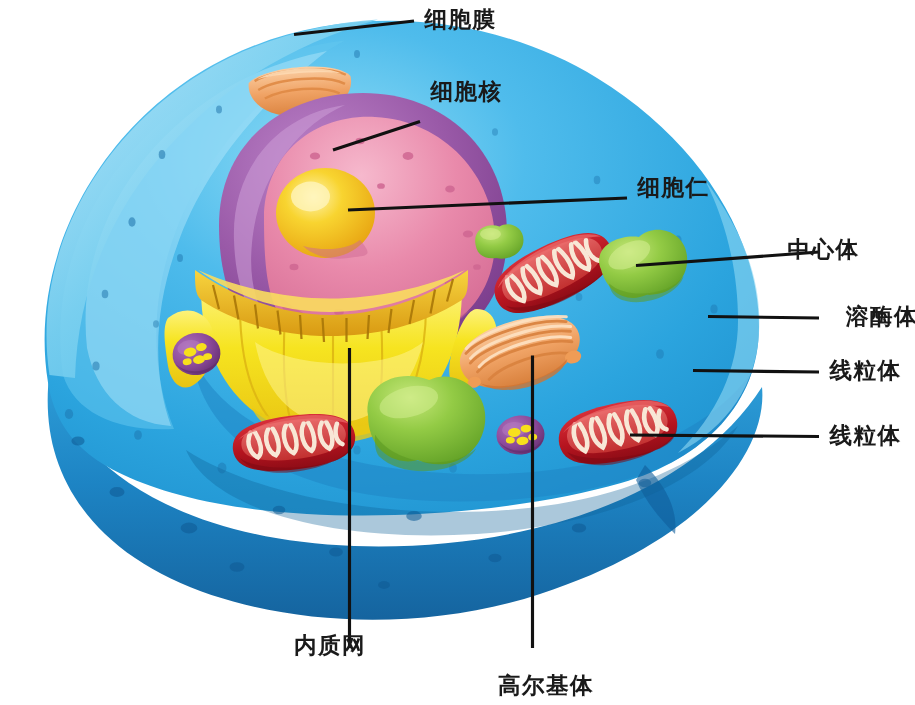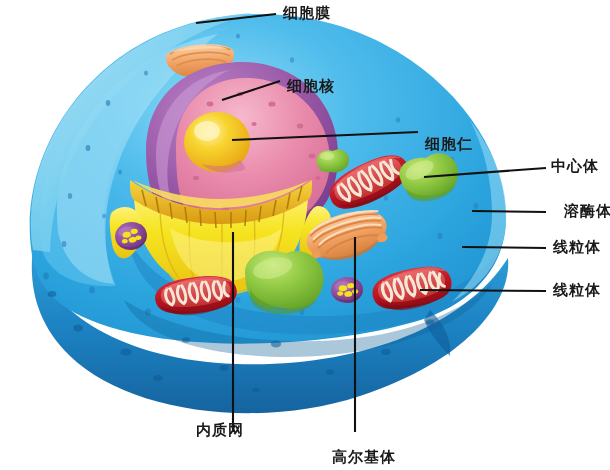--- a/index.html
+++ b/index.html
@@ -441,22 +441,22 @@
     <line x1="424" y1="177" x2="546" y2="168"></line>
     <line x1="472" y1="211" x2="546" y2="212"></line>
     <line x1="462" y1="247" x2="546" y2="248"></line>
     <line x1="420" y1="290" x2="546" y2="291"></line>
     <line x1="233" y1="232" x2="233" y2="432"></line>
     <line x1="355" y1="237" x2="355" y2="432"></line>
   </g>
 </svg>
 
 <div class="lbl" style="left:283px;top:6px;">细胞膜</div>
-<div class="lbl" style="left:287px;top:79px;">细胞核</div>
-<div class="lbl" style="left:425px;top:137px;">细胞仁</div>
-<div class="lbl" style="left:551px;top:159px;">中心体</div>
+<div class="lbl" style="left:287px;top:54px;">细胞核</div>
+<div class="lbl" style="left:425px;top:118px;">细胞仁</div>
+<div class="lbl" style="left:525px;top:159px;">中心体</div>
 <div class="lbl" style="left:564px;top:204px;">溶酶体</div>
 <div class="lbl" style="left:553px;top:240px;">线粒体</div>
 <div class="lbl" style="left:553px;top:283px;">线粒体</div>
 <div class="lbl" style="left:196px;top:423px;">内质网</div>
 <div class="lbl" style="left:332px;top:450px;">高尔基体</div>
 
 </div>
 
 </body></html>

